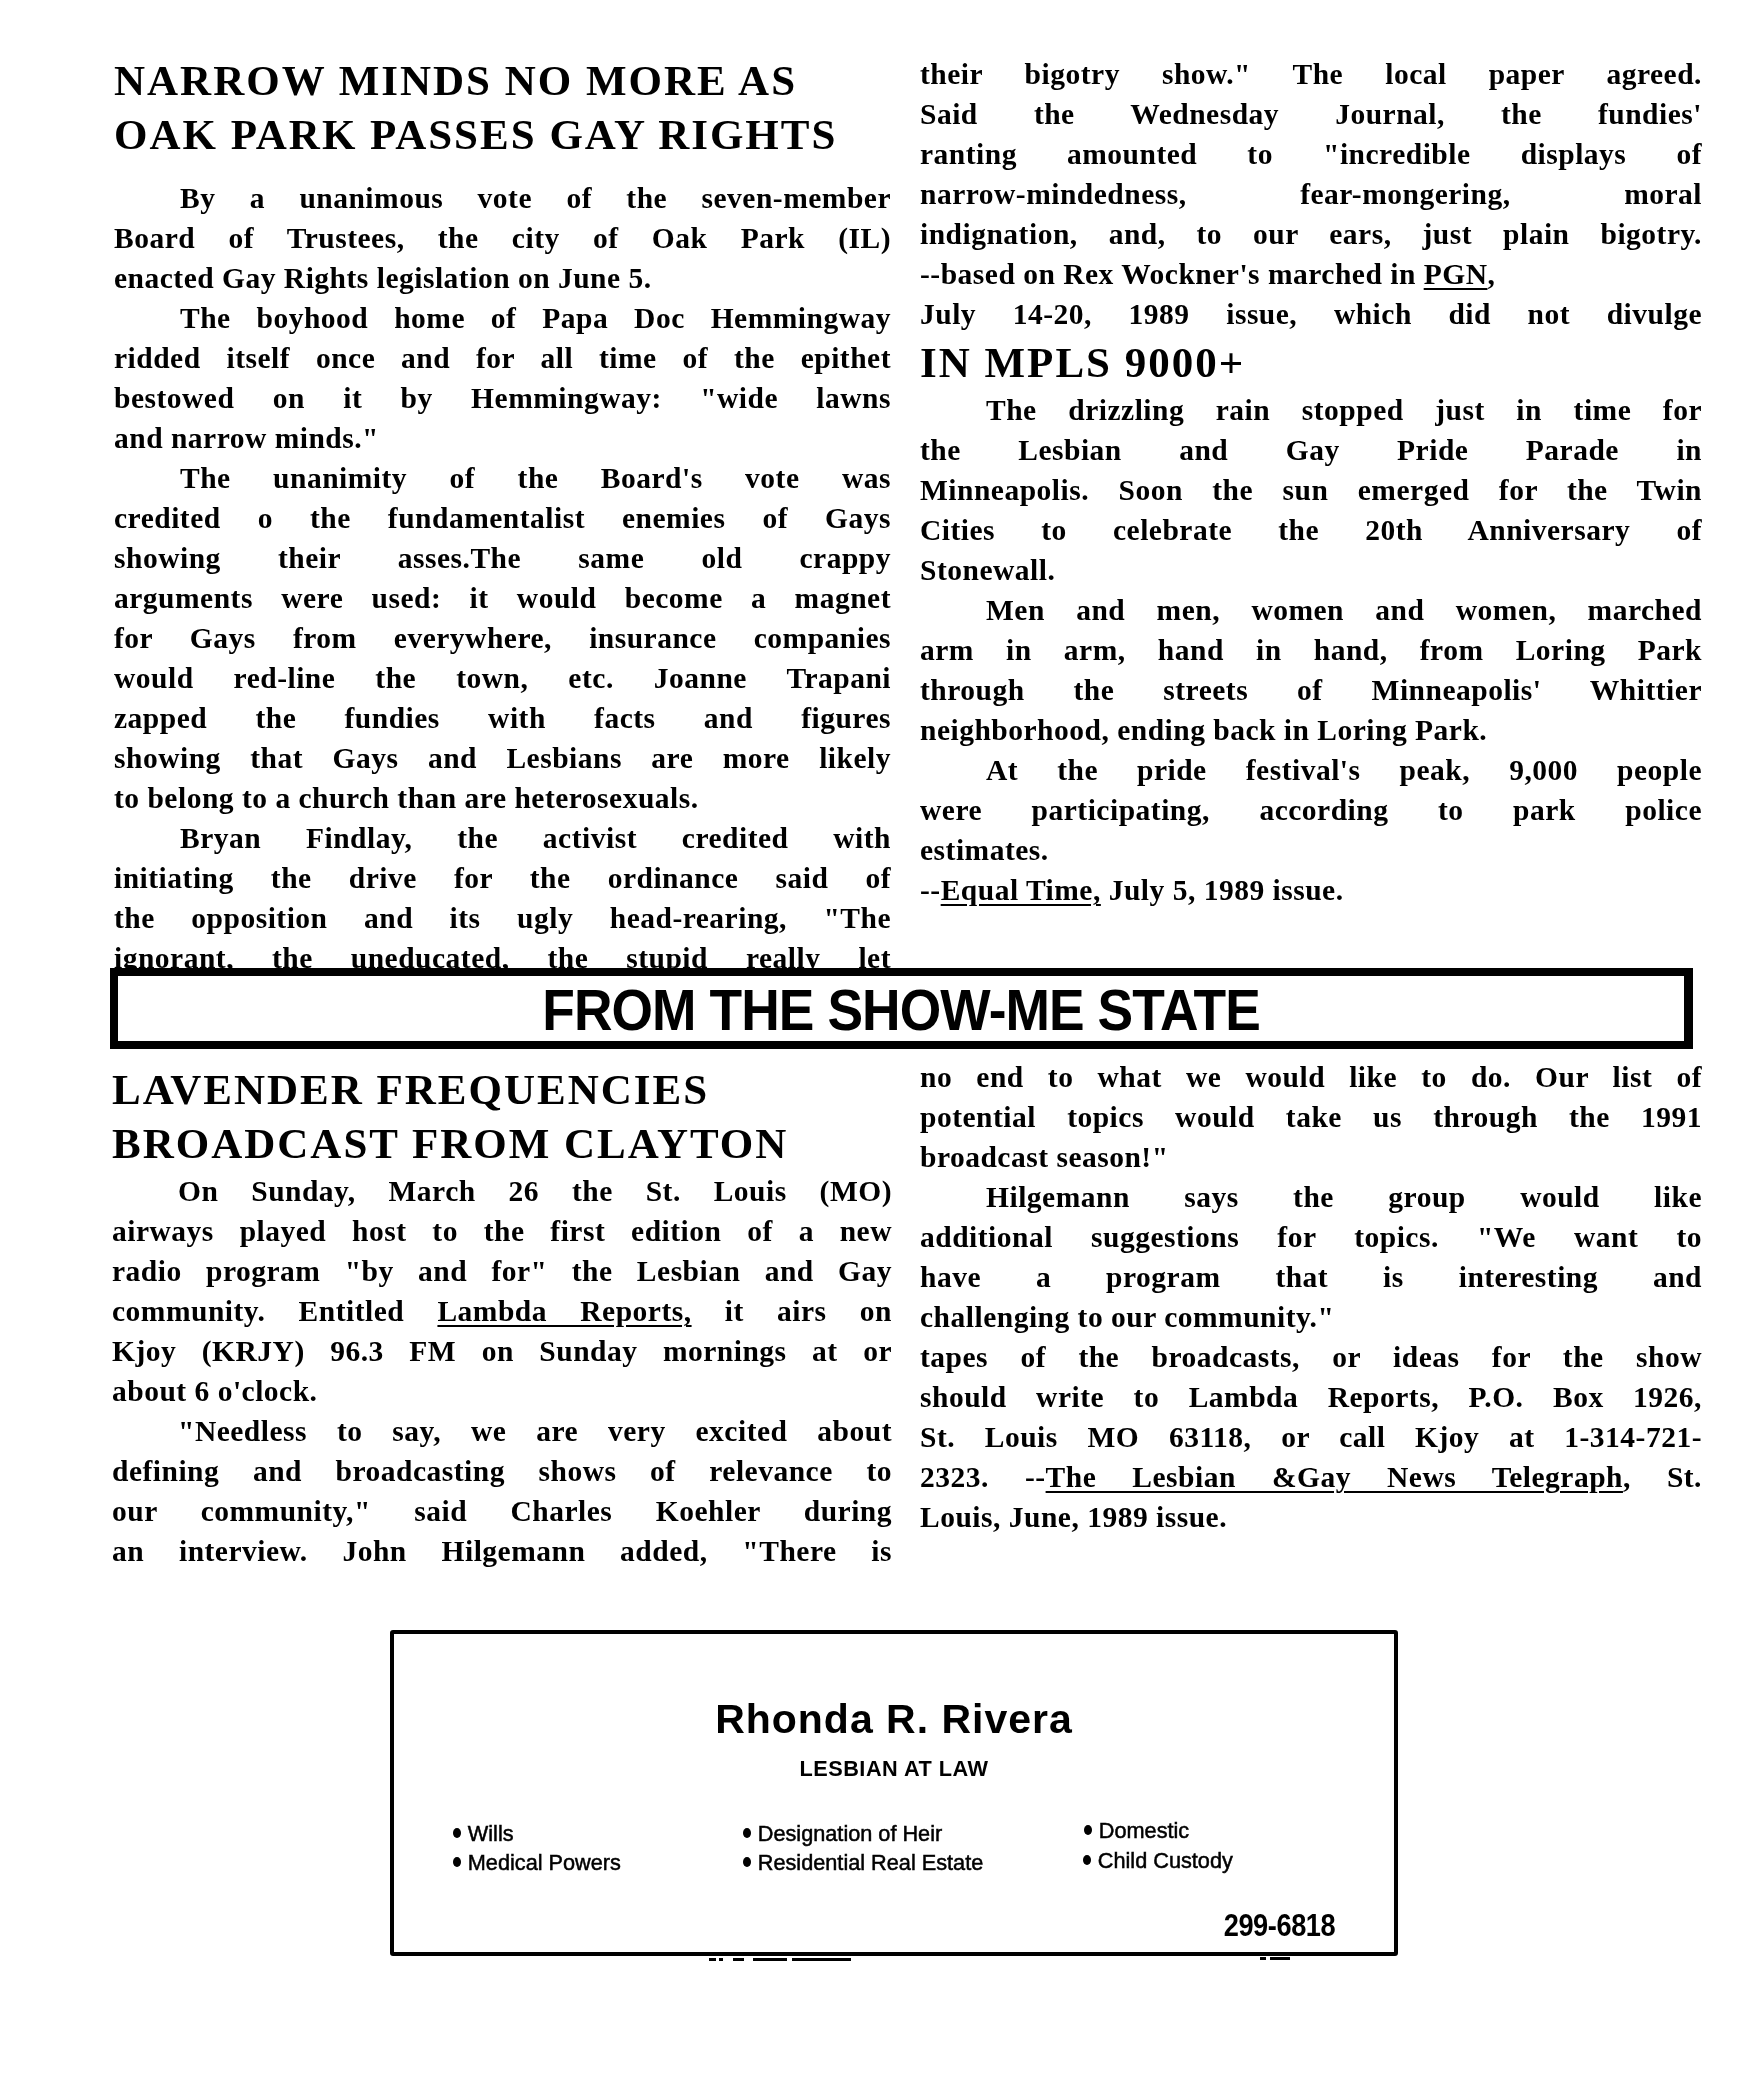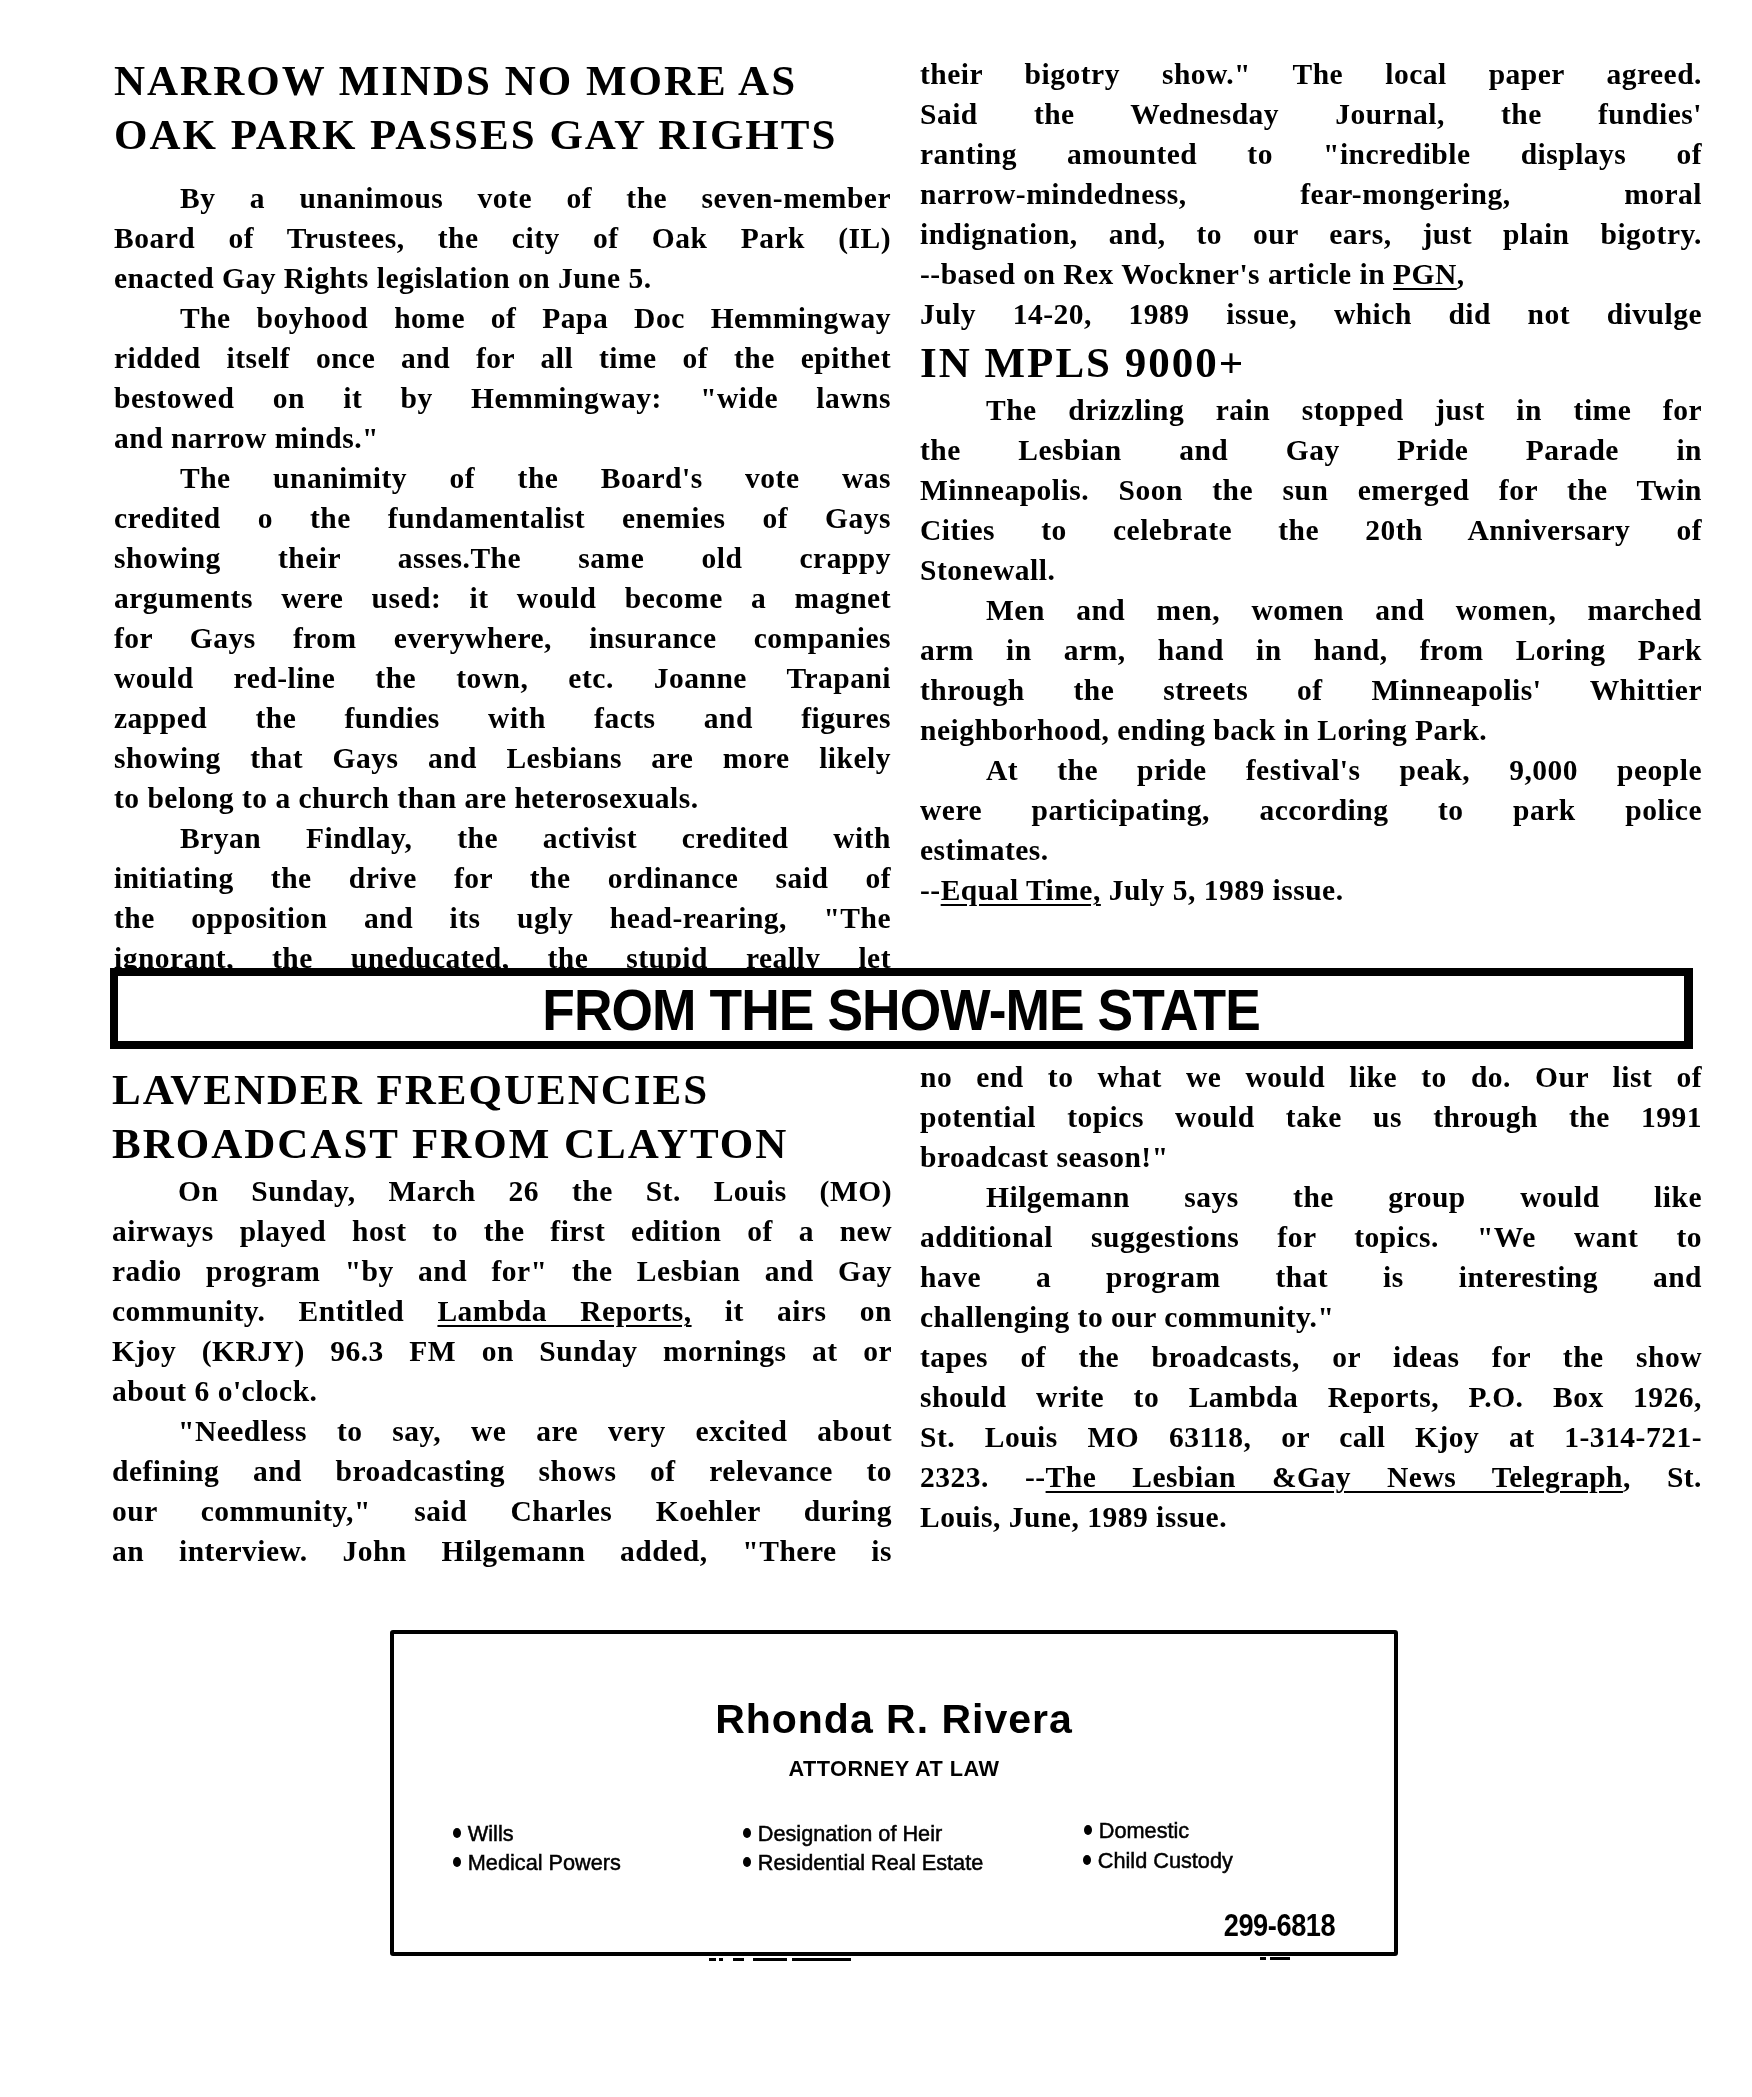--- a/index.html
+++ b/index.html
@@ -99,21 +99,21 @@
       </div>
   </div>
 
   <div class="col col-right-top">
     <div>
         <div class="line">their bigotry show."  The local paper agreed.</div>
         <div class="line">Said the Wednesday Journal, the fundies'</div>
         <div class="line">ranting amounted to "incredible displays of</div>
         <div class="line">narrow-mindedness, fear-mongering, moral</div>
         <div class="line">indignation, and, to our ears, just plain bigotry.</div>
-        <div class="line last"><span>--based on Rex Wockner's article in </span><span class="u">PGN</span><span>,</span></div>
+        <div class="line last"><span>--based on Rex Wockner's marched in </span><span class="u">PGN</span><span>,</span></div>
         <div class="line">July 14-20, 1989 issue, which did not divulge</div>
       </div>
     <div class="headline" style="margin-top:2px;">
       <span class="hl-line">IN MPLS 9000+</span>
     </div>
     <div>
         <div class="line indent">The drizzling rain stopped just in time for</div>
         <div class="line">the Lesbian and Gay Pride Parade in</div>
         <div class="line">Minneapolis. Soon the sun emerged for the Twin</div>
         <div class="line">Cities to celebrate the 20th Anniversary of</div>
@@ -166,21 +166,21 @@
         <div class="line">tapes of the broadcasts, or ideas for the show</div>
         <div class="line">should write to Lambda Reports, P.O. Box 1926,</div>
         <div class="line">St. Louis MO 63118, or call Kjoy at 1-314-721-</div>
         <div class="line"><span>2323. --</span><span class="u">The Lesbian &amp;Gay News Telegraph</span><span>, St.</span></div>
         <div class="line last">Louis, June, 1989 issue.</div>
       </div>
   </div>
 
   <div class="ad">
     <div class="ad-name">Rhonda R. Rivera</div>
-    <div class="ad-title">ATTORNEY AT LAW</div>
+    <div class="ad-title">LESBIAN AT LAW</div>
     <div class="ad-services">
       <div class="svc" style="left:0px; top:0px;"><span class="bullet"></span><span>Wills</span></div>
       <div class="svc" style="left:0px; top:28.5px;"><span class="bullet"></span><span>Medical Powers</span></div>
       <div class="svc" style="left:290px; top:0px;"><span class="bullet"></span><span>Designation of Heir</span></div>
       <div class="svc" style="left:290px; top:28.5px;"><span class="bullet"></span><span>Residential Real Estate</span></div>
       <div class="svc" style="left:631px; top:-3px;"><span class="bullet"></span><span>Domestic</span></div>
       <div class="svc" style="left:630px; top:26.6px;"><span class="bullet"></span><span>Child Custody</span></div>
     </div>
     <div class="ad-phone">299-6818</div>
   </div>

